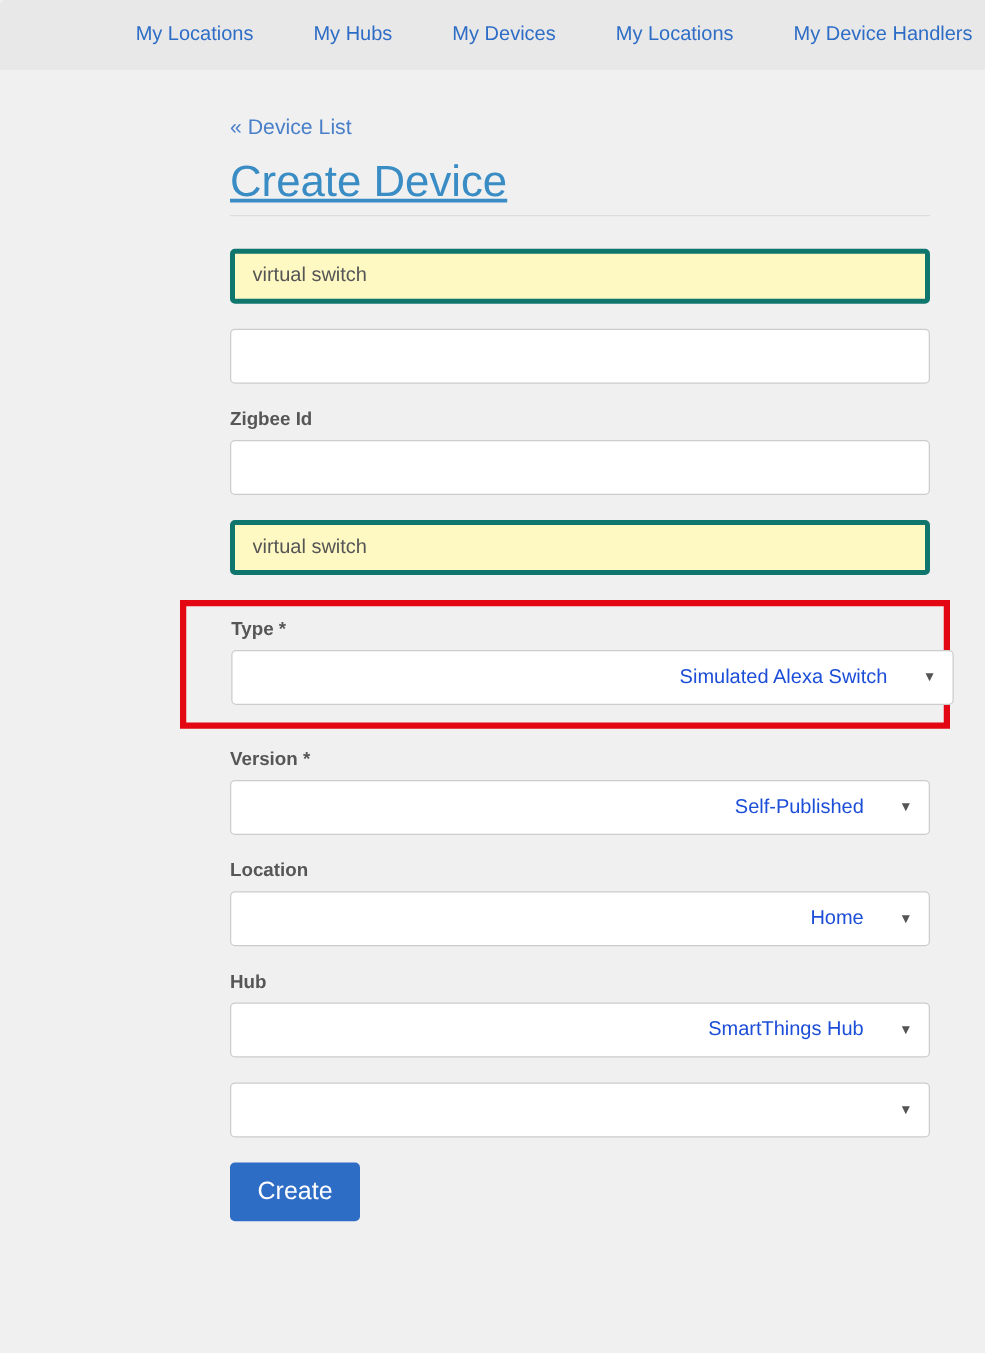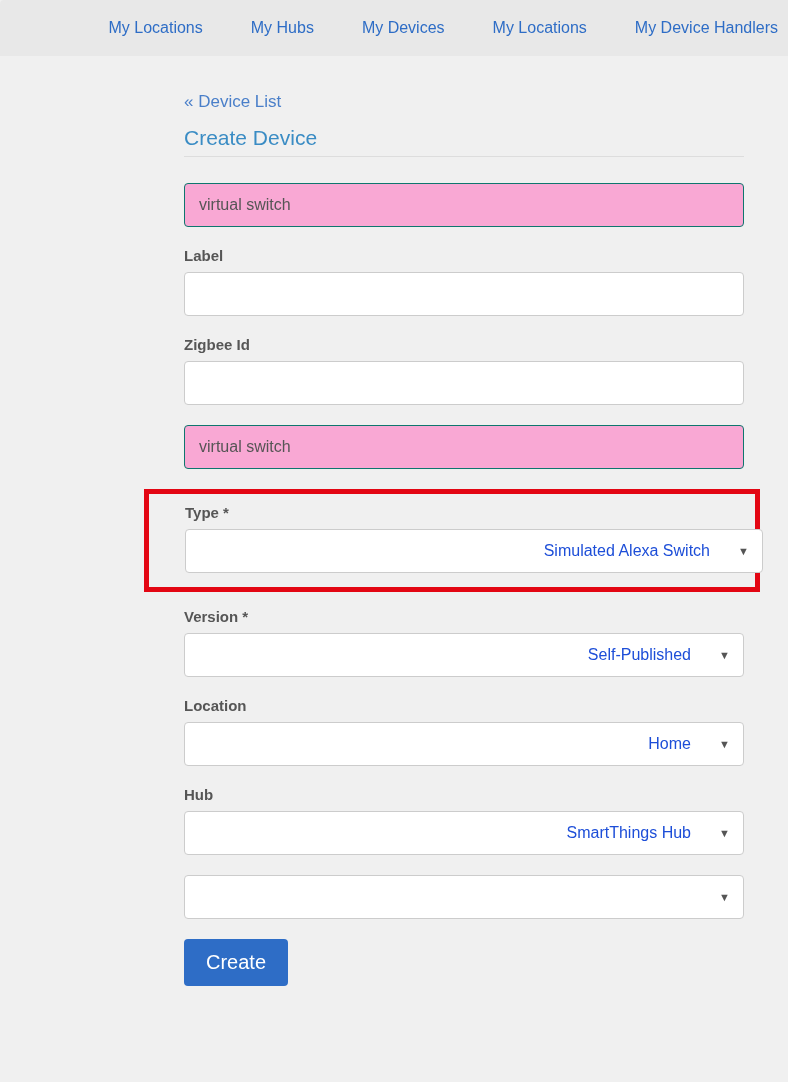--- a/index.html
+++ b/index.html
@@ -41,23 +41,24 @@
     }
     .back-link {
       color: #4a7fc9;
       font-size: 17px;
       text-decoration: none;
       display: inline-block;
       margin-bottom: 14px;
     }
     .page-title {
       color: #3a8cc4;
-      font-size: 21px;
+      font-size: 35px;
       font-weight: 400;
       margin-bottom: 6px;
+      text-decoration: underline;
     }
     .title-rule {
       border: none;
       border-top: 1px solid #ddd;
       margin-bottom: 26px;
     }
     .form-group {
       margin-bottom: 20px;
     }
     .form-group.highlighted {
@@ -79,22 +80,22 @@
       height: 44px;
       padding: 8px 14px;
       font-size: 16px;
       color: #555;
       background: #fff;
       border: 1px solid #ccc;
       border-radius: 4px;
       outline: none;
     }
     .form-control.filled {
-      background: #f9a8d4;
-      border: 1px solid #0f766e;
+      background: #fef9c3;
+      border: 4px solid #0f766e;
     }
     .select-wrap {
       position: relative;
       width: 100%;
     }
     .select-display {
       width: 100%;
       height: 44px;
       padding: 10px 52px 10px 20px;
       font-size: 16px;
@@ -149,21 +150,20 @@
   <h1 class="page-title">Create Device</h1>
   <hr class="title-rule">
 
   
   <div class="form-group">
     <input type="text" class="form-control filled" value="virtual switch" style="">
   </div>
 
   
   <div class="form-group">
-    <label class="form-label">Label</label>
     <input type="text" class="form-control" value="" style="">
   </div>
 
   
   <div class="form-group">
     <label class="form-label">Zigbee Id</label>
     <input type="text" class="form-control" value="" style="">
   </div>
 
   

